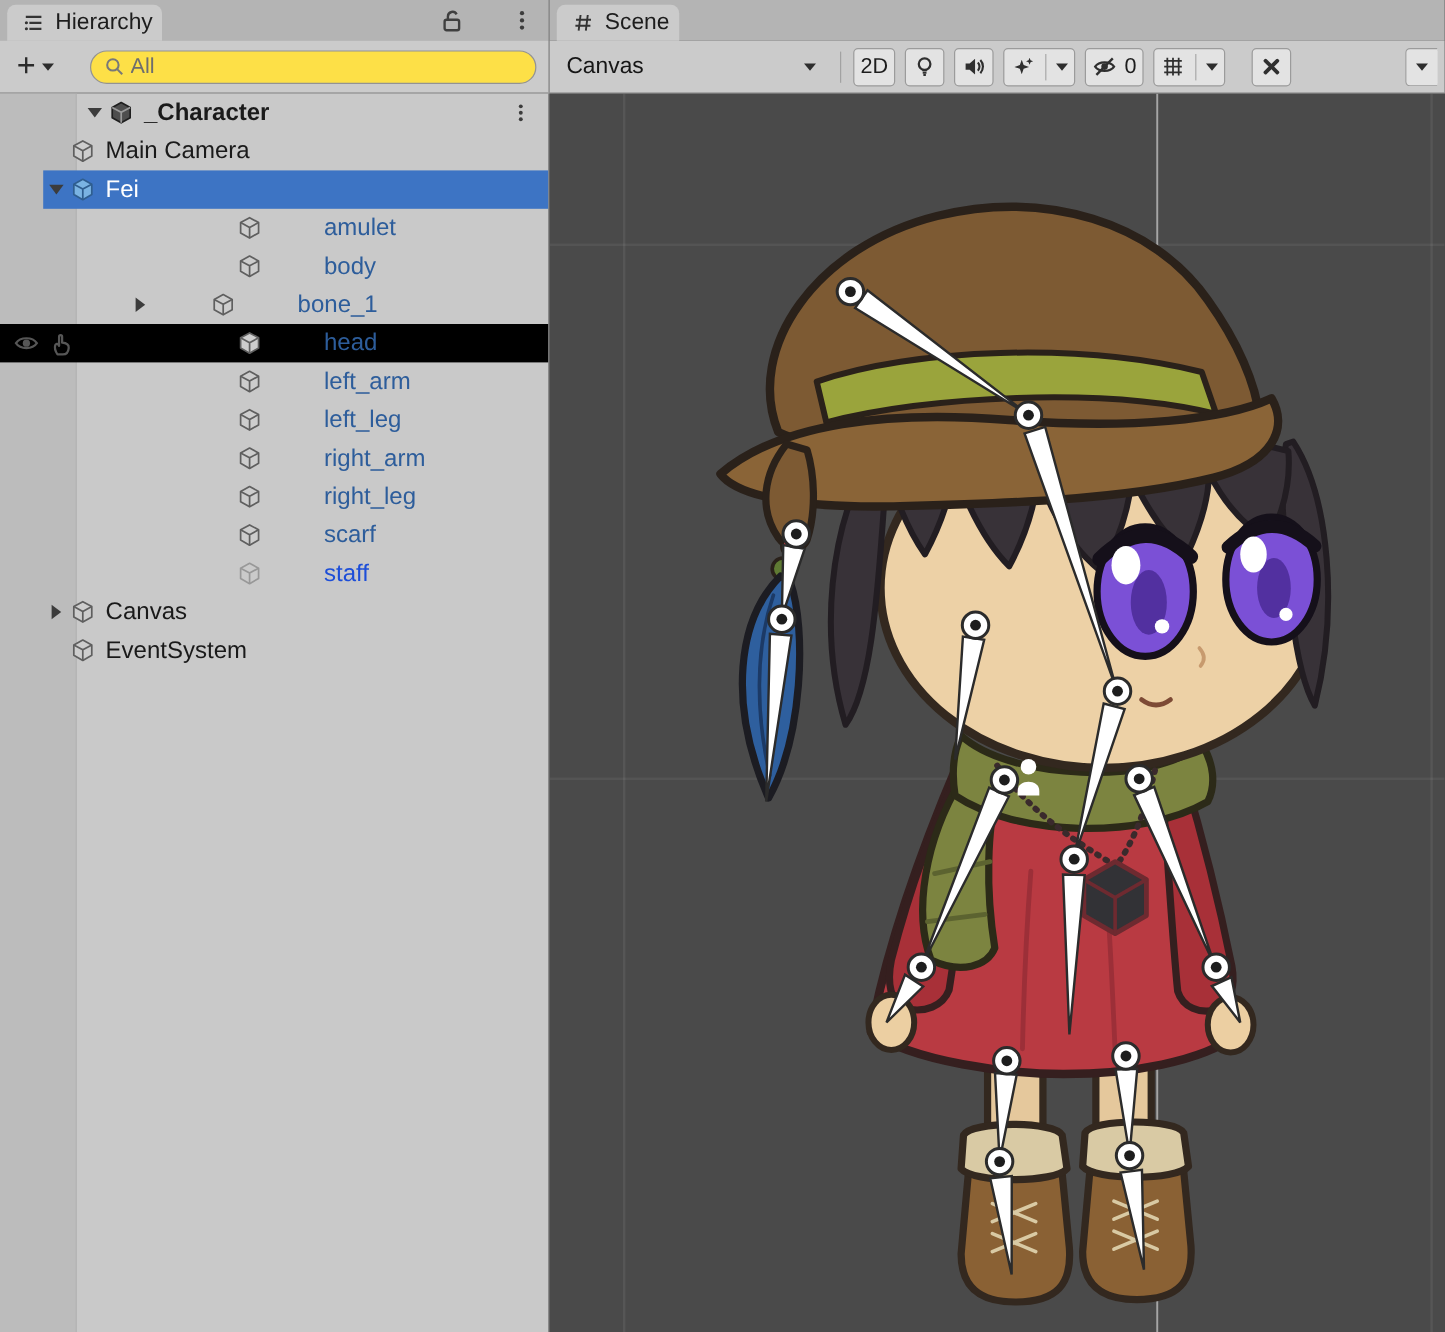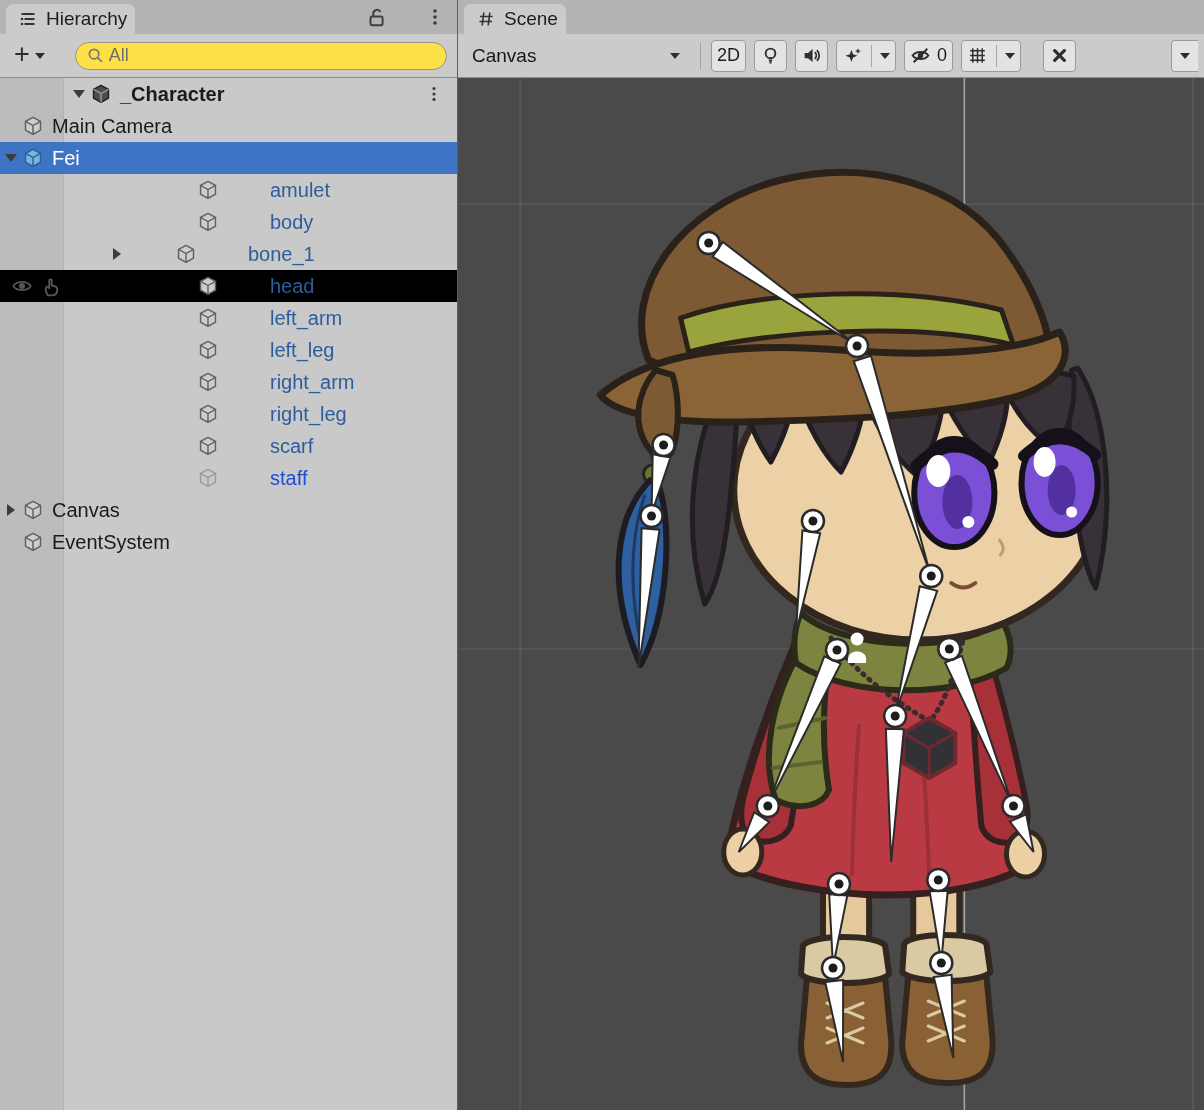--- a/index.html
+++ b/index.html
@@ -27,21 +27,21 @@
   .search{flex:1;height:28px;margin-left:24px;margin-right:2px;background:#fde047;border:1px solid #939393;
           border-radius:14px;display:flex;align-items:center;padding:0 10px;gap:4px;}
   .search input{flex:1;border:none;outline:none;background:transparent;font-family:inherit;font-size:18px;color:#555;}
   .search input::placeholder{color:#6e6e6e;opacity:1;}
 
   .tree{flex:1;position:relative;overflow:hidden;}
   .gutter{position:absolute;left:0;top:0;bottom:0;width:64px;background:#bcbcbc;border-right:1px solid #b2b2b2;}
   .rows{position:relative;}
   .row{position:relative;height:32px;display:flex;align-items:center;font-size:20px;color:#1a1a1a;}
   .row.d0{padding-left:68px;text-align:right;}
-  .row.d1{}
+  .row.d1{margin-left:36px;}
   .row.d2{padding-left:132px;gap:43px;}
   .arrow{width:22px;display:inline-flex;justify-content:center;align-items:center;flex-shrink:0;}
   .obj-icon{width:22px;height:22px;margin:0 8px 0 0;flex-shrink:0;}
   .lbl{white-space:nowrap;}
   .bold{font-weight:bold;}
   .row.blue .lbl{color:#2d5d9b;}
   .row.sel{background:#3d74c4;}
   .row.sel .lbl{color:#ffffff;}
   .row.hl{background:#000000;}
   .row.muted .lbl{color:#1d4ed8;}

